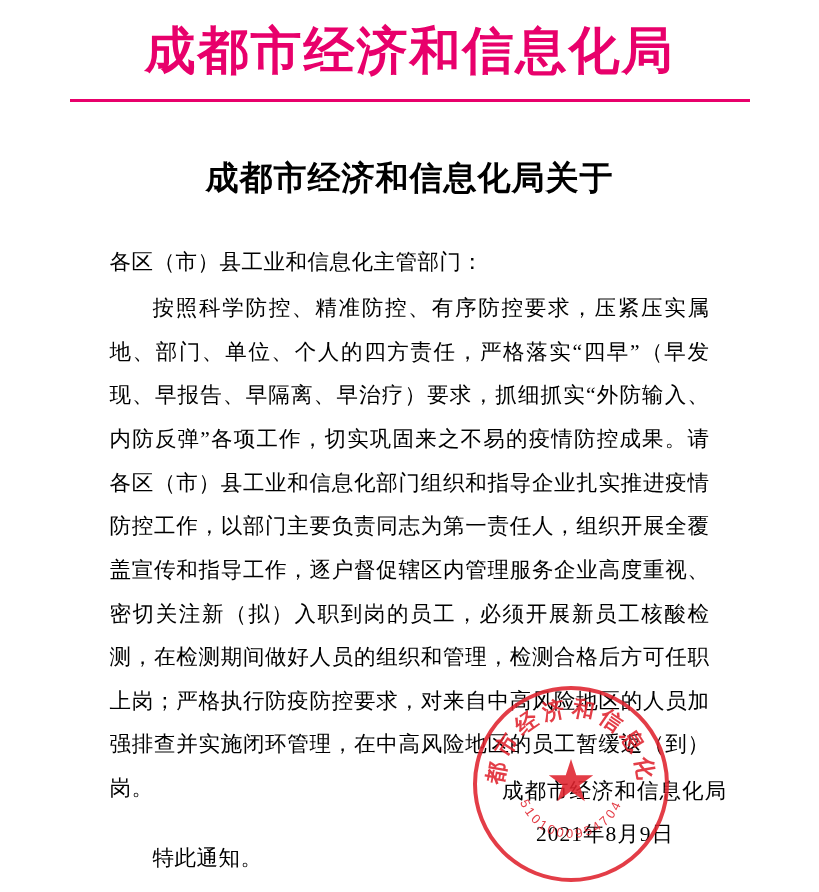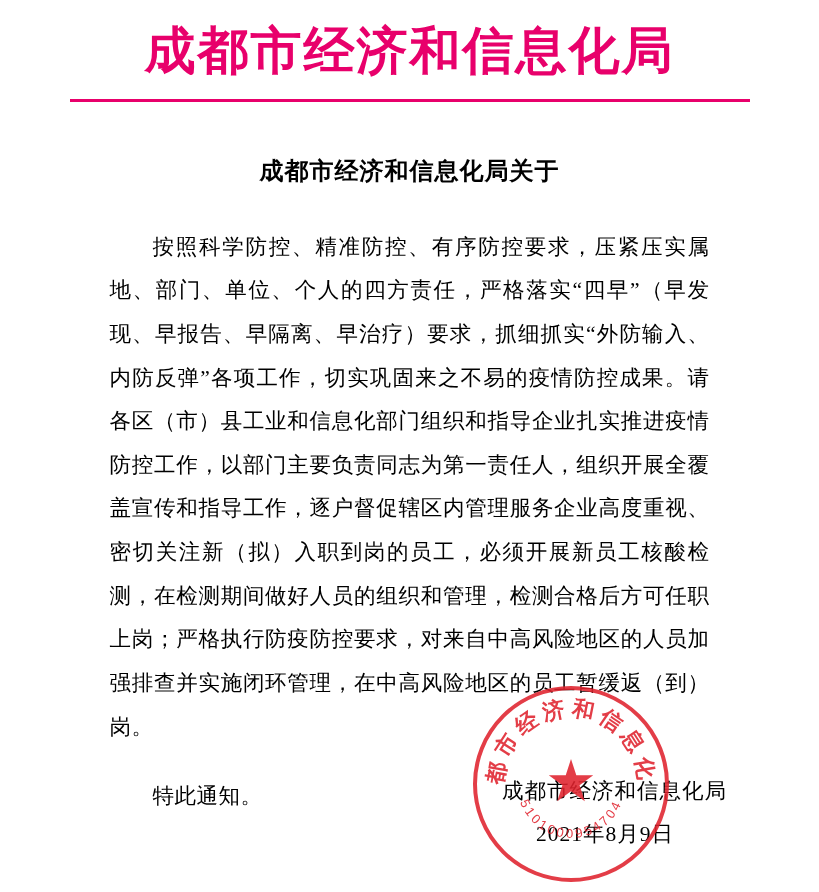--- a/index.html
+++ b/index.html
@@ -41,21 +41,21 @@
     width: 680px;
     height: 3px;
     background: #e8006b;
   }
   
   .doc-title {
     margin: 48px auto 0 auto;
     width: 640px;
     text-align: center;
     font-weight: bold;
-    font-size: 24px;
+    font-size: 33px;
     line-height: 1.75;
     letter-spacing: 1px;
   }
   .doc-title-line {
     display: block;
   }
   
   .body-wrap {
     margin: 34px auto 0 auto;
     width: 600px;
@@ -131,20 +131,21 @@
   <div class="letterhead">
     <div class="letterhead-title">成都市经济和信息化局</div>
     <div class="letterhead-rule"></div>
   </div>
 
   <div class="doc-title">
     <span class="doc-title-line">成都市经济和信息化局关于</span>
   </div>
 
   <div class="body-wrap">
+    <p class="salutation">各区（市）县工业和信息化主管部门：</p>
     <p class="para">按照科学防控、精准防控、有序防控要求，压紧压实属地、部门、单位、个人的四方责任，严格落实“四早”（早发现、早报告、早隔离、早治疗）要求，抓细抓实“外防输入、内防反弹”各项工作，切实巩固来之不易的疫情防控成果。请各区（市）县工业和信息化部门组织和指导企业扎实推进疫情防控工作，以部门主要负责同志为第一责任人，组织开展全覆盖宣传和指导工作，逐户督促辖区内管理服务企业高度重视、密切关注新（拟）入职到岗的员工，必须开展新员工核酸检测，在检测期间做好人员的组织和管理，检测合格后方可任职上岗；严格执行防疫防控要求，对来自中高风险地区的人员加强排查并实施闭环管理，在中高风险地区的员工暂缓返（到）岗。</p>
     <p class="closing">特此通知。</p>
   </div>
 
   <div class="signature-block">
     <div class="sig-org">成都市经济和信息化局</div>
     <div class="sig-date">2021年8月9日</div>
   </div>
 
   <div class="seal">

